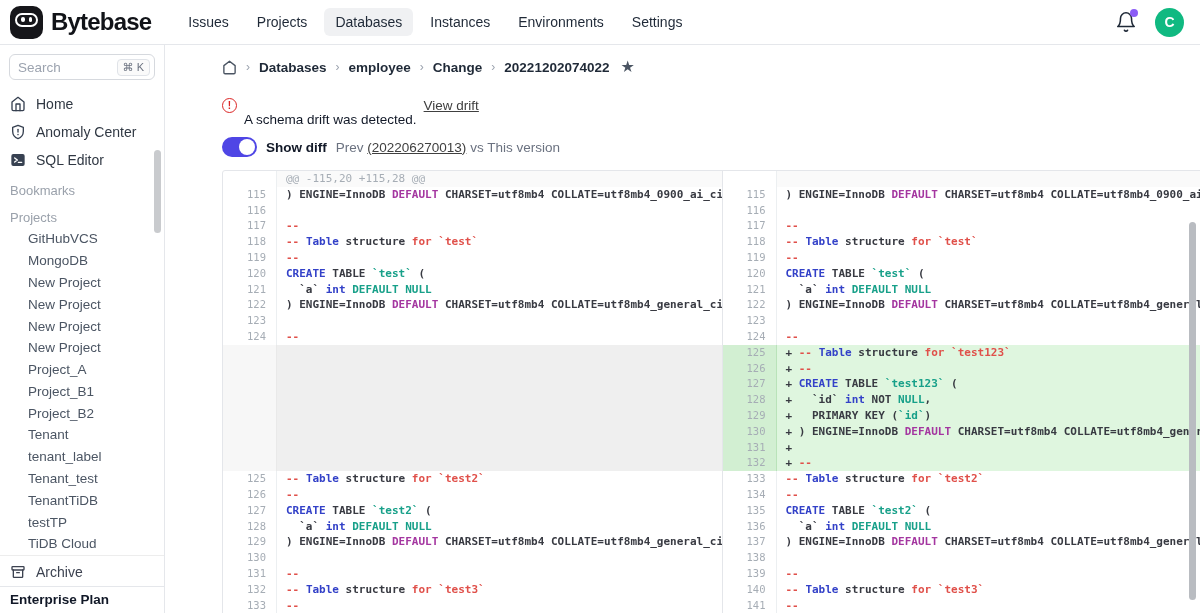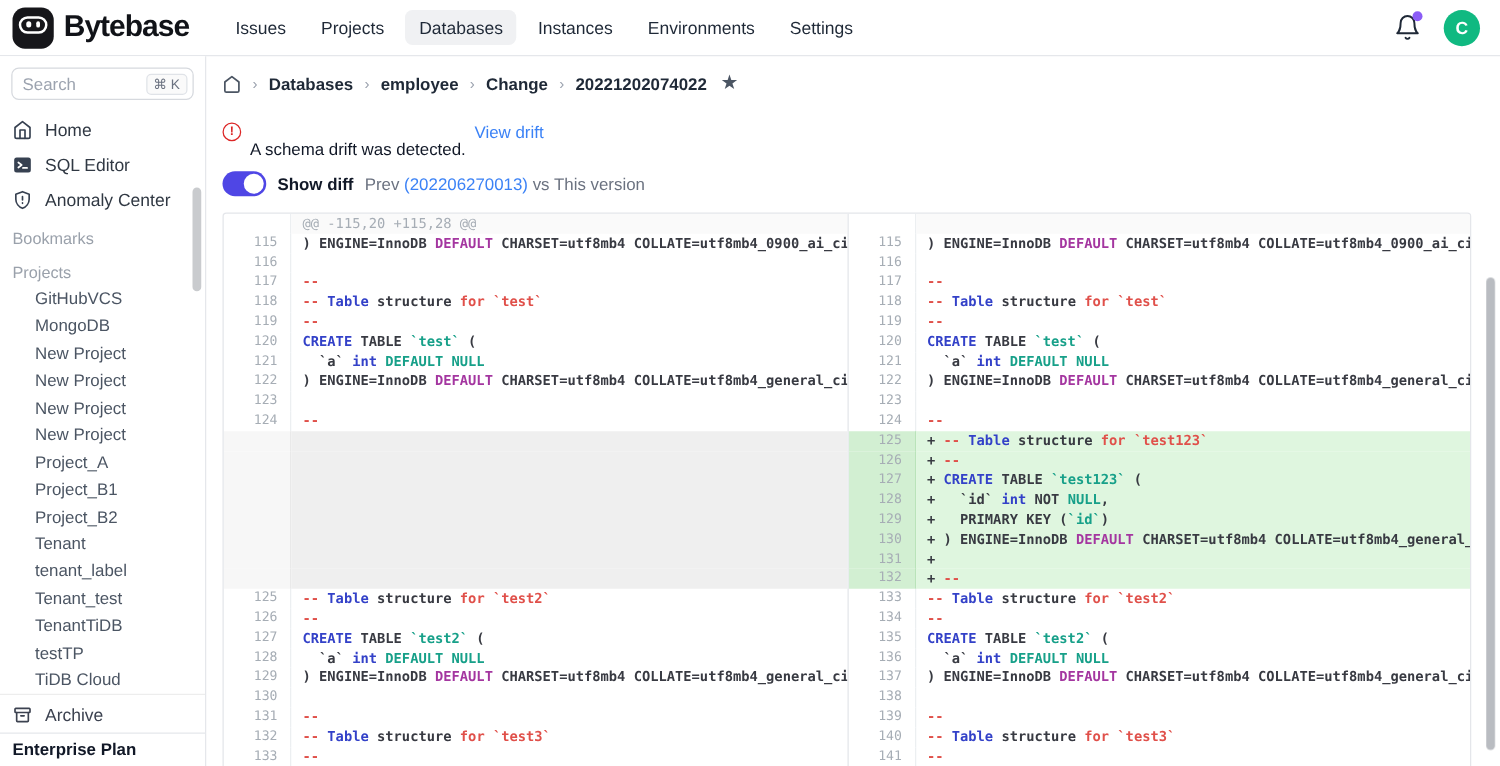--- a/index.html
+++ b/index.html
@@ -20,21 +20,21 @@
   .nav-item { font-size:14px; color:#1f2937; padding:6px 11px; border-radius:6px; cursor:pointer; }
   .nav-item.active { background:#f0f1f3; }
   .top-right { margin-left:auto; display:flex; align-items:center; gap:18px; }
   .bell-wrap { position:relative; width:22px; height:22px; cursor:pointer; }
   .bell-dot { position:absolute; top:-2px; right:-1px; width:8px; height:8px;
     border-radius:50%; }
   .avatar { width:29px; height:29px; border-radius:50%; color:#fff; font-size:14px;
     font-weight:600; display:flex; align-items:center; justify-content:center; cursor:pointer; }
 
   
-  .app-body { display:flex; height:568px; }
+  .app-body { display:flex; height:568px;gap:44px; }
   .sidebar { width:165px; border-right:1px solid #e5e7eb; position:relative;
     padding-top:9px; flex-shrink:0; background:#fff; }
   .main { flex:1; position:relative; padding:14px 0 0 13px; }
 
   
   .search-box { margin:0 9px; height:26px; border:1px solid #d6d9de; border-radius:6px;
     display:flex; align-items:center; padding:0 4px 0 8px; gap:4px; cursor:text; background:#fff; }
   .search-ph { color:#9ca3af; font-size:13.5px; flex:1; }
   .kbd { font-size:11px; color:#6b7280; border:1px solid #e0e3e8; border-radius:4px;
     padding:1px 5px; background:#fafafa; white-space:nowrap; }
@@ -57,21 +57,21 @@
   
   .breadcrumb { display:flex; align-items:center; gap:9px; font-size:13.5px; }
   .crumb { color:#1f2937; font-weight:600; cursor:pointer; }
   .crumb-sep { color:#9ca3af; font-size:12px; }
   .star { color:#4b5563; font-size:16px; margin-left:2px; cursor:pointer; line-height:1; }
   .drift-row { margin-top:9px; display:flex; align-items:center; gap:7px; font-size:13.5px; }
   .drift-icon { width:15px; height:15px; border:1.6px solid #dc2626; border-radius:50%;
     color:#dc2626; font-size:10px; font-weight:700; display:flex; align-items:center;
     justify-content:center; line-height:1; }
   .drift-text { color:#111827; font-weight:500;margin-top:28px; }
-  .link { color:#3b82f6; cursor:pointer; }
+  .link { color:#404040; cursor:pointer;text-decoration:underline; }
   .toggle-row { margin-top:10px; display:flex; align-items:center; gap:9px; font-size:13.5px; }
   .toggle { width:35px; height:20px; border-radius:10px; position:relative; cursor:pointer; }
   .toggle-knob { position:absolute; top:2px; right:2px; width:16px; height:16px;
     background:#fff; border-radius:50%; }
   .toggle-label { font-weight:700; color:#111827; }
   .muted { color:#6b7280; }
 
   
   .diff-wrap { margin-top:13px; width:999px; height:466px; border:1px solid #e4e6ea;
     border-radius:3px; position:relative; overflow:hidden; background:#fff; }
@@ -136,34 +136,34 @@
     </div>
     <div class="side-nav">
       <div class="side-item">
         <svg width="16" height="16" viewBox="0 0 24 24" fill="none" stroke="#374151" stroke-width="2" stroke-linecap="round" stroke-linejoin="round">
           <path d="M3 9l9-7 9 7v11a2 2 0 0 1-2 2H5a2 2 0 0 1-2-2z"></path>
             <path d="M9 22V12h6v10"></path>
         </svg>
         <span>Home</span>
       </div>
       <div class="side-item">
+        <svg width="16" height="16" viewBox="0 0 24 24" fill="none" stroke="#374151" stroke-width="2" stroke-linecap="round" stroke-linejoin="round">
+          <path d="M12 2l8 3v6c0 5-3.5 9.4-8 11-4.5-1.6-8-6-8-11V5z"></path>
+          <path d="M12 8v4"></path>
+            <path d="M12 15.5v.5"></path>
+        </svg>
+        <span>Anomaly Center</span>
+      </div>
+      <div class="side-item">
         <svg width="16" height="16" viewBox="0 0 24 24">
           <rect x="2" y="3" width="20" height="18" rx="3" fill="#374151"></rect>
           <path d="M7 9l4 3-4 3" stroke="#fff" stroke-width="2" fill="none" stroke-linecap="round" stroke-linejoin="round"></path>
           <path d="M12.5 15.5h5" stroke="#fff" stroke-width="2" stroke-linecap="round"></path>
         </svg>
         <span>SQL Editor</span>
-      </div>
-      <div class="side-item">
-        <svg width="16" height="16" viewBox="0 0 24 24" fill="none" stroke="#374151" stroke-width="2" stroke-linecap="round" stroke-linejoin="round">
-          <path d="M12 2l8 3v6c0 5-3.5 9.4-8 11-4.5-1.6-8-6-8-11V5z"></path>
-          <path d="M12 8v4"></path>
-            <path d="M12 15.5v.5"></path>
-        </svg>
-        <span>Anomaly Center</span>
       </div>
     </div>
     <div class="section-label">Bookmarks</div>
     <div class="section-label">Projects</div>
     <div class="proj-list" id="proj-list">
         <div class="proj-item">GitHubVCS</div>
         <div class="proj-item">MongoDB</div>
         <div class="proj-item">New Project</div>
         <div class="proj-item">New Project</div>
         <div class="proj-item">New Project</div>

